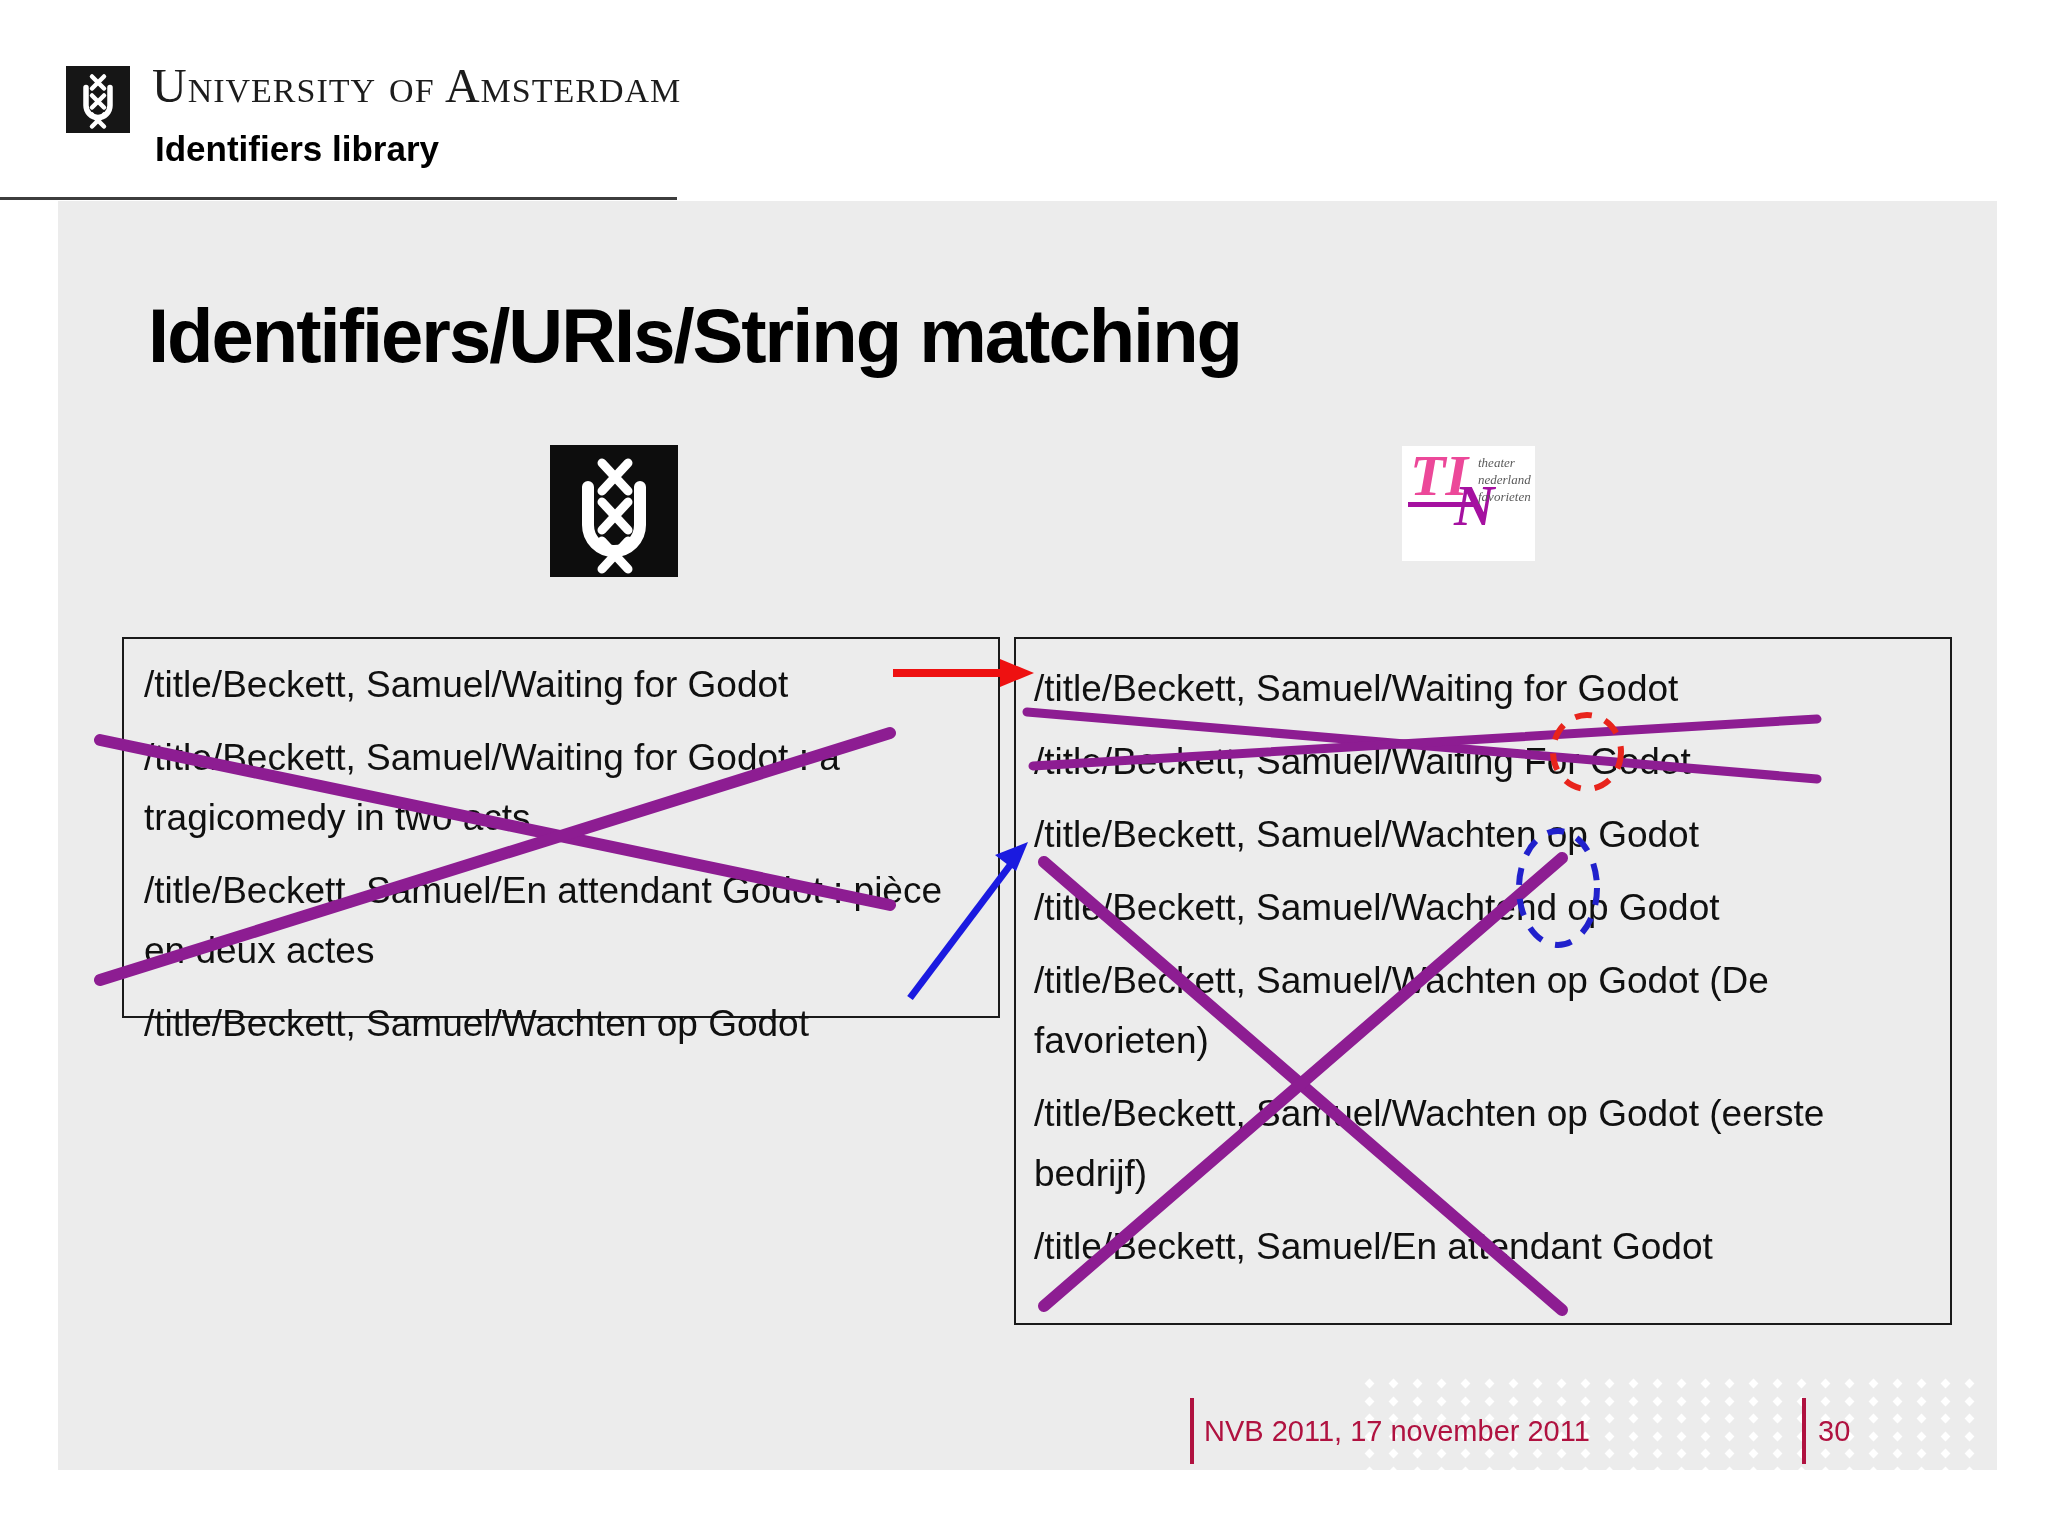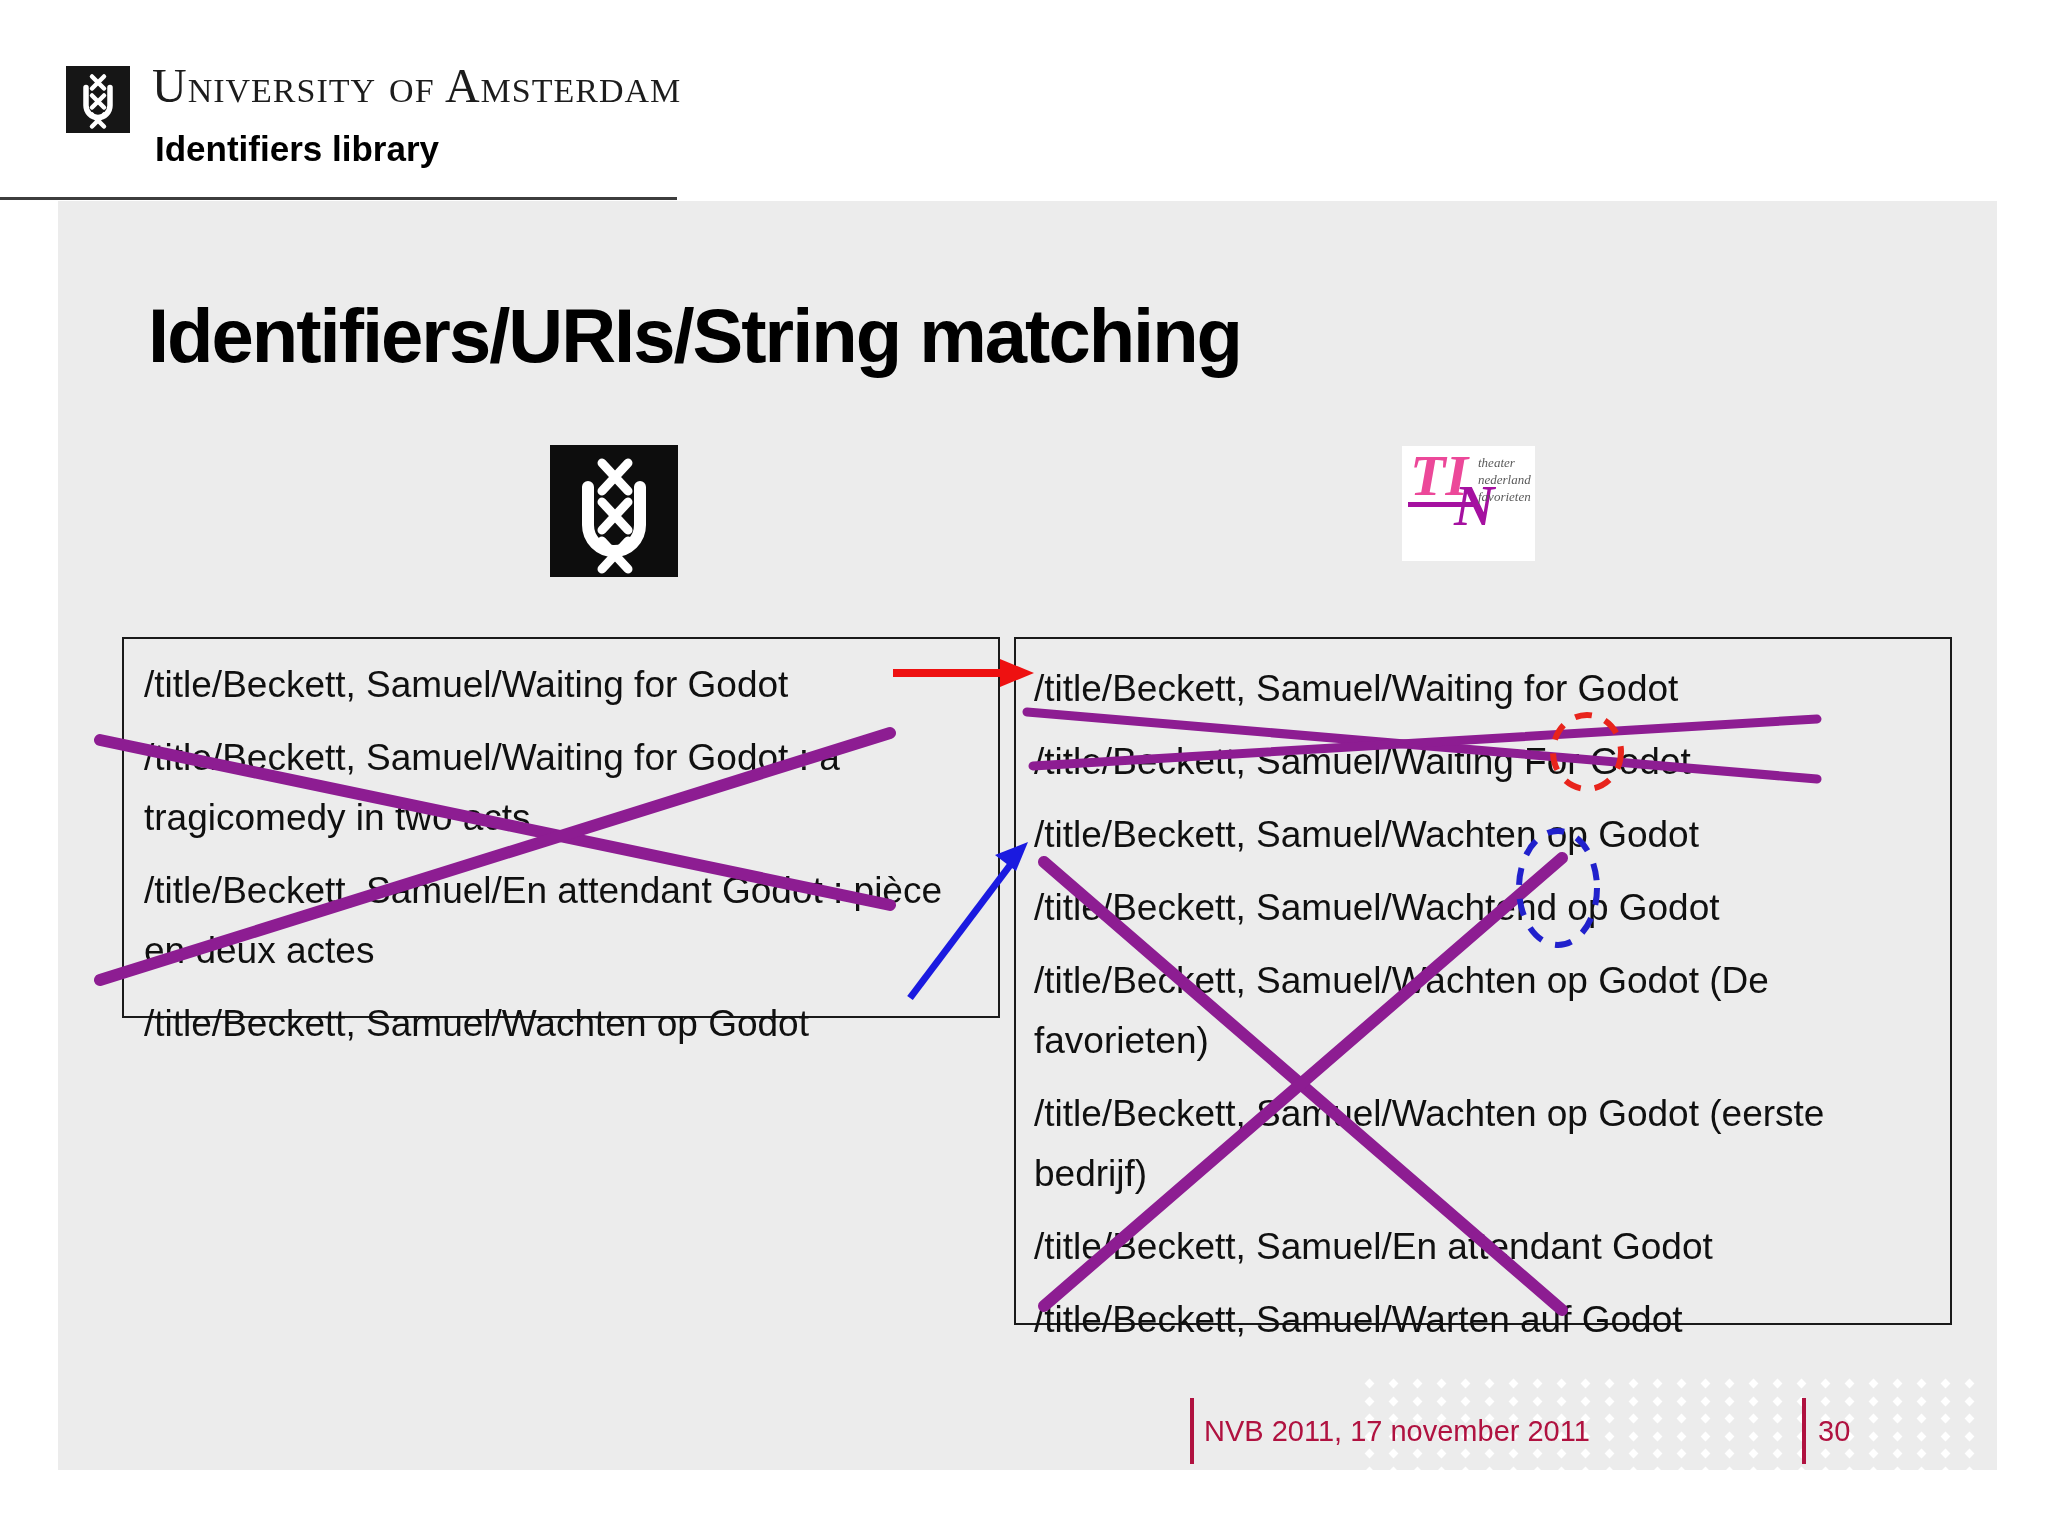--- a/index.html
+++ b/index.html
@@ -97,21 +97,20 @@
 </div>
 
 <div class="abs list-box" id="right-box">
   <p>/title/Beckett, Samuel/Waiting for Godot</p>
   <p>/title/Beckett, Samuel/Waiting For Godot</p>
   <p>/title/Beckett, Samuel/Wachten op Godot</p>
   <p>/title/Beckett, Samuel/Wachtend op Godot</p>
   <p>/title/Beckett, Samuel/Wachten op Godot (De favorieten)</p>
   <p>/title/Beckett, Samuel/Wachten op Godot (eerste bedrijf)</p>
   <p>/title/Beckett, Samuel/En attendant Godot</p>
-  <p>/title/Beckett, Samuel/Warten auf Godot</p>
 </div>
 
 <div class="abs" id="dots-pattern">
     <span class="dot" style="left: 1366px; top: 1380px;"></span>
     <span class="dot" style="left: 1390px; top: 1380px;"></span>
     <span class="dot" style="left: 1414px; top: 1380px;"></span>
     <span class="dot" style="left: 1438px; top: 1380px;"></span>
     <span class="dot" style="left: 1462px; top: 1380px;"></span>
     <span class="dot" style="left: 1486px; top: 1380px;"></span>
     <span class="dot" style="left: 1510px; top: 1380px;"></span>

